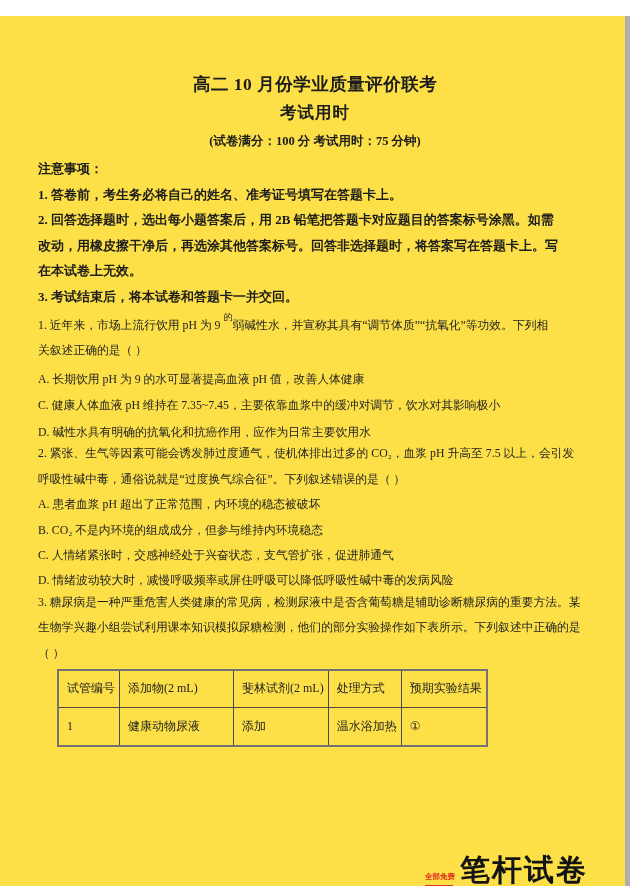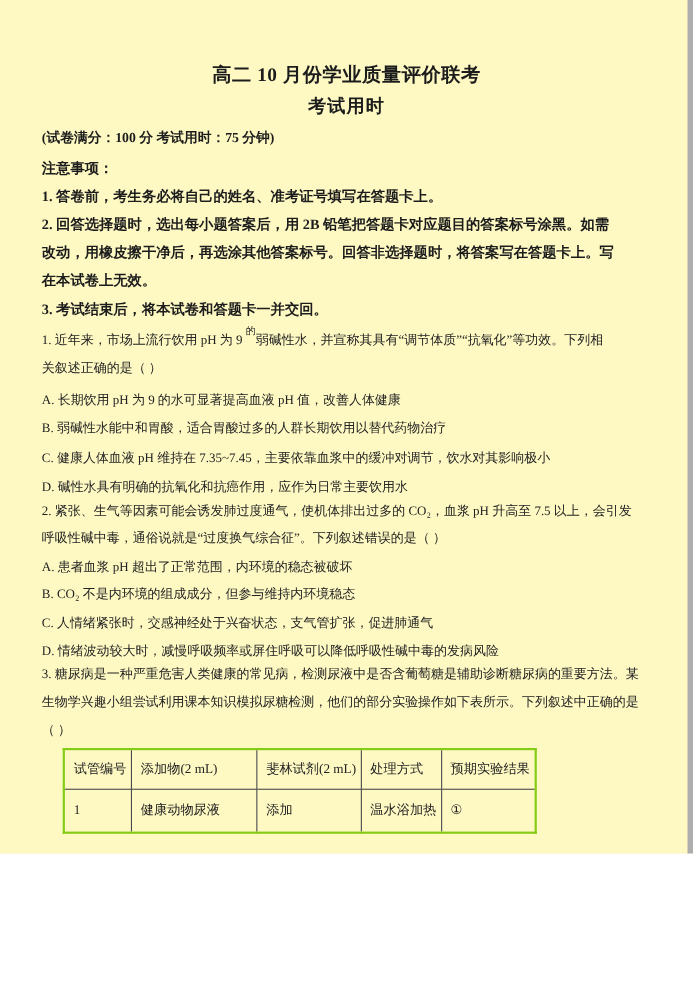--- a/index.html
+++ b/index.html
@@ -1,45 +1,45 @@
 <!DOCTYPE html>
 <html><head>
 <meta charset="utf-8">
 <style>
   html,body{margin:0;padding:0;}
   body{width:630px;height:894px;background:#ffffff;}
   .page{
-    position:relative;width:630px;height:776px;background:#fef9c3;overflow:hidden;
-    font-family:"Liberation Serif","DejaVu Serif",serif;color:#1c1c1c;
+    position:relative;width:630px;height:870px;background:#fde047;overflow:hidden;
+    font-family:"Liberation Serif","DejaVu Serif",serif;color:#1c1c1c;margin-top:16px;
   }
   .content{position:absolute;left:38px;top:54px;width:554px;}
   .doc-title{text-align:center;font-size:17.5px;font-weight:700;line-height:28px;letter-spacing:.5px;}
   .doc-subtitle{text-align:center;font-size:16.5px;font-weight:700;line-height:30px;letter-spacing:1px;}
-  .exam-info{font-size:12.5px;font-weight:700;line-height:26px;}
+  .exam-info{text-align:center;font-size:12.5px;font-weight:700;line-height:26px;}
   .line{line-height:25.5px;white-space:nowrap;}
   .bold{font-weight:700;font-size:13px;}
   .q{font-size:11.8px;font-weight:400;color:#222;}
   .notice{margin-top:2px;}
   .section{margin-top:-2px;}
   .q1{margin-top:0;}
   .q1 .opts{margin-top:2px;}
   .q1 .opts .line{line-height:26.5px;}
   .q2{margin-top:-4px;}
   .q2 .opts .line{line-height:25.3px;}
   .q3{margin-top:-4px;}
   sup.raised{font-size:9px;position:relative;top:-4px;}
   table.exp{
     border-collapse:collapse;margin-left:19px;margin-top:3px;
     font-size:12px;color:#222;table-layout:fixed;
   }
   table.exp th,table.exp td{
     border:1px solid #4a4a4a;font-weight:400;text-align:left;
     padding:0 4px 0 8px;vertical-align:middle;white-space:nowrap;
   }
-  table.exp{border:2px solid #84cc16;padding-left:16px;}
+  table.exp{border:2px solid #737373;padding-left:16px;}
   tr.hdr{height:37px;}
   tr.row{height:39px;}
   .bottom-strip{position:absolute;left:0;top:888px;width:630px;height:6px;background:#cccccc;}
   .bottom-strip-dark{position:absolute;left:420px;top:888px;width:210px;height:4px;background:#4b4b4b;}
   .right-strip{position:absolute;left:625px;top:0;width:5px;height:894px;background:#aeaeae;}
   .wm-brand{
     position:absolute;left:460px;top:834px;font-size:30px;font-weight:700;color:#141414;
     font-family:"Liberation Sans","DejaVu Sans",sans-serif;letter-spacing:2px;white-space:nowrap;
   }
   .wm-url{
@@ -70,21 +70,20 @@
       <div class="line bold">在本试卷上无效。</div>
       <div class="line bold">3. 考试结束后，将本试卷和答题卡一并交回。</div>
     </div>
 
 
     <div class="question q1">
       <div class="line q"><span>1. 近年来，市场上流行饮用 pH 为 9 </span><sup class="raised">的</sup><span>弱碱性水，并宣称其具有“调节体质”“抗氧化”等功效。下列相</span></div>
       <div class="line q">关叙述正确的是（      ）</div>
       <div class="opts">
         <div class="line q">A. 长期饮用 pH 为 9 的水可显著提高血液 pH 值，改善人体健康</div>
-        <div class="line q">B. 弱碱性水能中和胃酸，适合胃酸过多的人群长期饮用以替代药物治疗</div>
         <div class="line q">C. 健康人体血液 pH 维持在 7.35~7.45，主要依靠血浆中的缓冲对调节，饮水对其影响极小</div>
         <div class="line q">D. 碱性水具有明确的抗氧化和抗癌作用，应作为日常主要饮用水</div>
       </div>
     </div>
 
     <div class="question q2">
       <div class="line q">2. 紧张、生气等因素可能会诱发肺过度通气，使机体排出过多的 CO₂，血浆 pH 升高至 7.5 以上，会引发</div>
       <div class="line q">呼吸性碱中毒，通俗说就是“过度换气综合征”。下列叙述错误的是（      ）</div>
       <div class="opts">
         <div class="line q">A. 患者血浆 pH 超出了正常范围，内环境的稳态被破坏</div>

